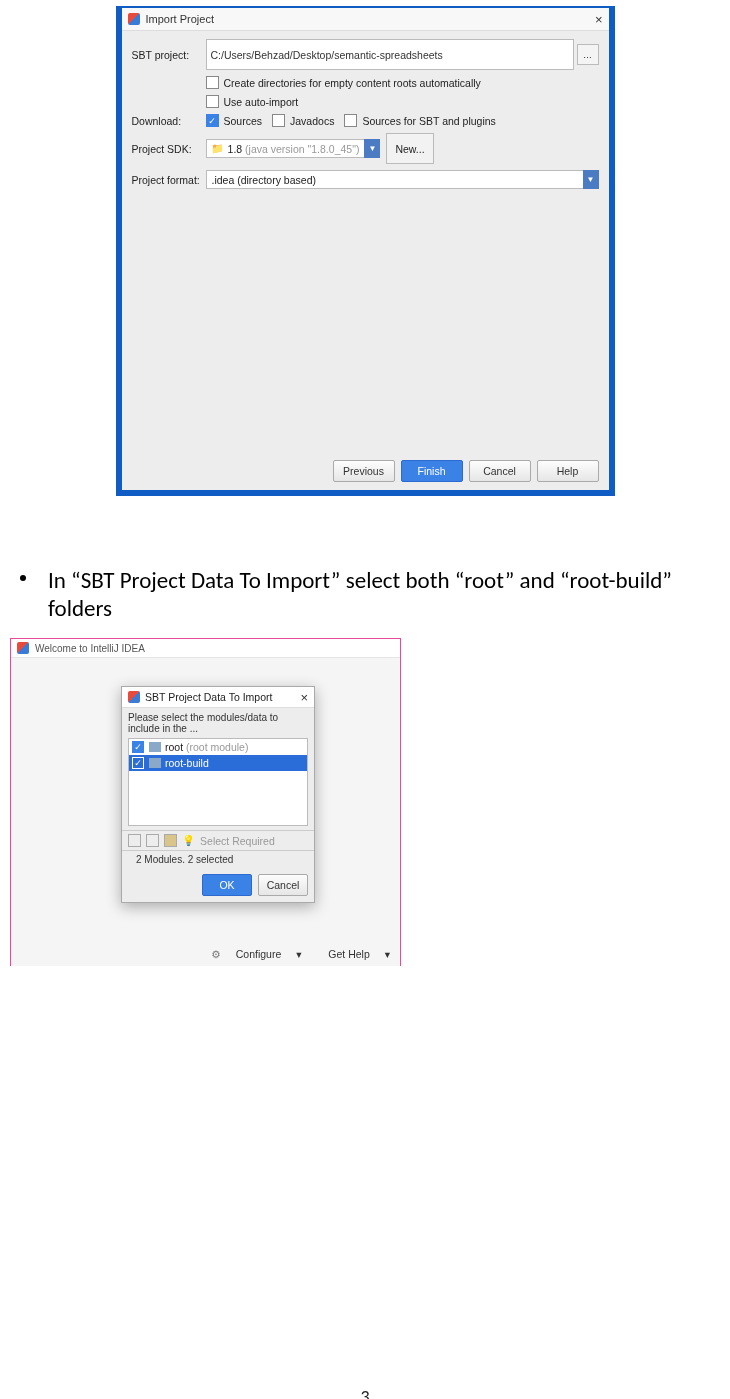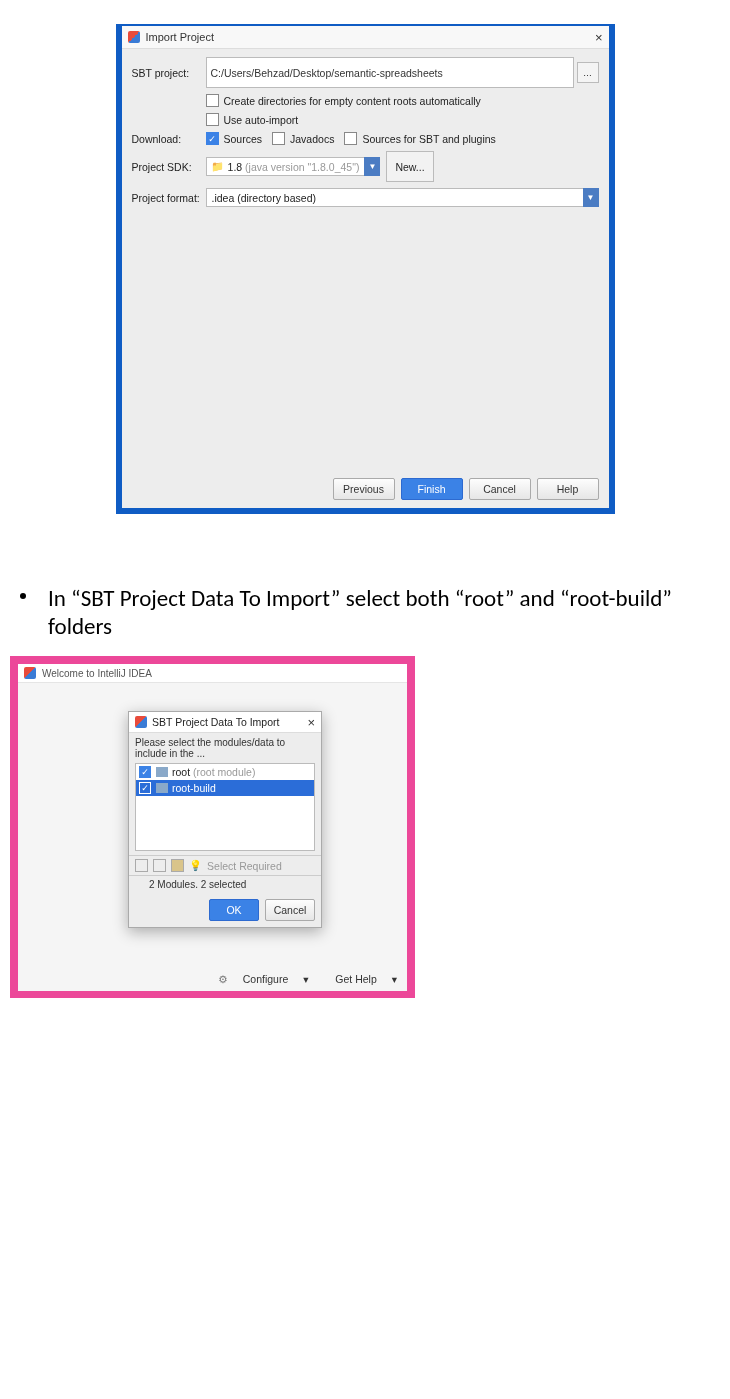--- a/index.html
+++ b/index.html
@@ -1,19 +1,19 @@
 <!DOCTYPE html>
 <html><head>
 <meta charset="utf-8">
 <style>
   body{margin:0;font-family:"Segoe UI",Arial,sans-serif;background:#fff;color:#222;width:730px}
   .page{padding:0 10px 40px 10px}
   
   .shot{border:6px solid #0f5cc4;border-top-width:2px;border-bottom-width:6px;display:block;margin:0 auto}
-  .shot1{width:487px;height:482px;background:#ededed;position:relative;margin-top:24px}
+  .shot1{width:487px;height:482px;background:#ededed;position:relative;margin-top:6px}
   .titlebar{height:22px;background:#f8f8f8;display:flex;align-items:center;font-size:11px;padding:0 6px;border-bottom:1px solid #ddd;color:#333;justify-content:space-between}
   .titlebar .left{display:flex;align-items:center;gap:6px}
   .ij-icon{width:12px;height:12px;display:inline-block;background:linear-gradient(135deg,#e84b3c 50%,#3a7bd5 50%);border-radius:2px}
   .closex{font-size:13px;color:#333}
   .formarea{padding:8px 10px;font-size:10.5px;color:#222}
   .row{display:flex;align-items:center;margin-bottom:6px}
   .row .lbl{width:74px}
   .textinput{flex:1;height:17px;background:#fff;border:1px solid #bbb;padding:6px 4px;font-size:10.5px;display:flex;align-items:center;color:#333}
   .browsebtn{width:20px;height:19px;border:1px solid #bbb;background:#f4f4f4;display:flex;align-items:center;justify-content:center;margin-left:3px;font-size:9px}
   .chk{width:11px;height:11px;border:1px solid #888;background:#fff;display:inline-flex;align-items:center;justify-content:center;margin-right:5px;flex-shrink:0}
@@ -28,35 +28,35 @@
   .link{color:#2b6dbf;font-size:10.5px;margin-top:5px}
   .link::before{content:"▸ ";color:#2b6dbf}
   .footer{position:absolute;bottom:8px;right:10px;display:flex;gap:6px}
   .dbtn{height:20px;width:60px;border:1px solid #aaa;border-radius:2px;background:linear-gradient(#fdfdfd,#e6e6e6);font-size:10.5px;display:flex;align-items:center;justify-content:center;color:#333}
   .dbtn.primary{background:#3b82e6;border-color:#2d6ad0;color:#fff}
   
   .bullet-row{display:flex;margin:70px 0 16px 10px}
   .dot{width:6px;height:6px;background:#000;border-radius:50%;margin:9px 22px 0 0;flex-shrink:0}
   .bullet-text{font-family:"Calibri","Segoe UI",sans-serif;font-size:23px;color:#000}
   
-  .shot2{width:389px;height:326px;background:#000000;position:relative;margin-top:6px;border:8px solid #ec4899}
+  .shot2{width:389px;height:326px;background:#000000;position:relative;margin-top:6px;border:1px solid #ec4899}
   .welcomebar{height:18px;background:#fff;border-bottom:1px solid #e5e5e5;display:flex;align-items:center;padding:0 6px;font-size:10px;color:#555;gap:6px}
   .wbody{position:relative;height:calc(100% - 18px);background:#f5f5f5;background-image:radial-gradient(circle at 55% 30%,#d46 0 20px,transparent 21px),radial-gradient(circle at 62% 42%,#d46 0 20px,transparent 21px);background-repeat:no-repeat}
   .dialog2{position:absolute;top:28px;left:110px;width:192px;background:#ededed;border:1px solid #aaa;box-shadow:0 4px 14px rgba(0,0,0,.3);font-size:10.5px}
   .dlg-title{background:#fff;height:20px;display:flex;align-items:center;justify-content:space-between;padding:0 6px;border-bottom:1px solid #ddd}
   .dlg-title .l{display:flex;align-items:center;gap:5px}
   .prompt{padding:4px 6px 2px;color:#333;font-size:10px}
   .listbox{margin:2px 6px 4px;background:#fff;border:1px solid #bbb;height:86px;font-size:10.5px}
   .li{display:flex;align-items:center;height:16px;padding:0 3px}
   .li.sel{background:#2b6dd8;color:#fff}
   .li .chk{width:10px;height:10px}
   .fico{width:12px;height:10px;background:#8aa9c9;margin-right:4px}
   .toolbar2{border-top:1px solid #ccc;border-bottom:1px solid #ccc;padding:3px 6px;display:flex;align-items:center;gap:5px;color:#999;background:#ededed}
   .sq{width:11px;height:11px;border:1px solid #aaa}
-  .status{padding:3px 20px;font-size:10px;color:#333}
+  .status{padding:3px 14px;font-size:10px;color:#333}
   .dlg-foot{padding:6px;display:flex;justify-content:flex-end;gap:6px}
   .bottom-right{position:absolute;bottom:6px;right:10px;font-size:10.5px;color:#333}
   .bottom-right span{margin-left:12px}
   .gear{color:#777}
   .pagenum{text-align:center;font-size:18px;margin-top:420px;font-family:Calibri,sans-serif}
 </style>
 </head>
 <body>
 
 <div class="page">

